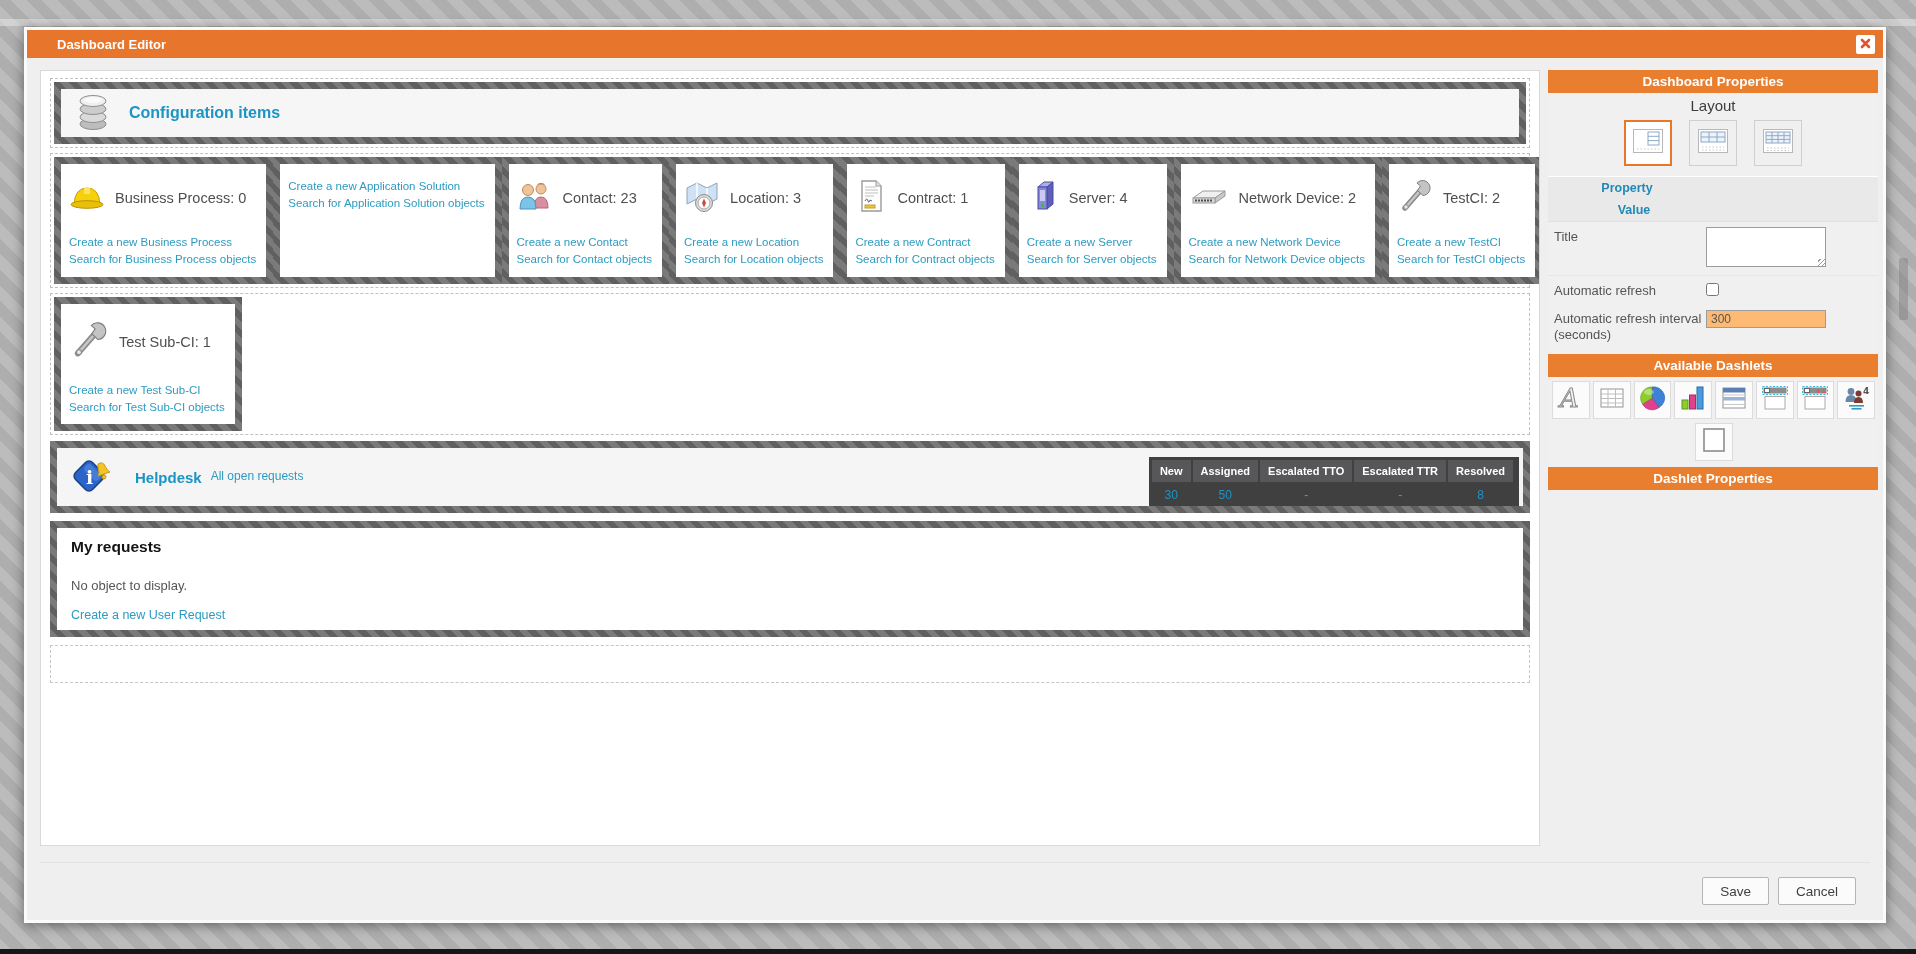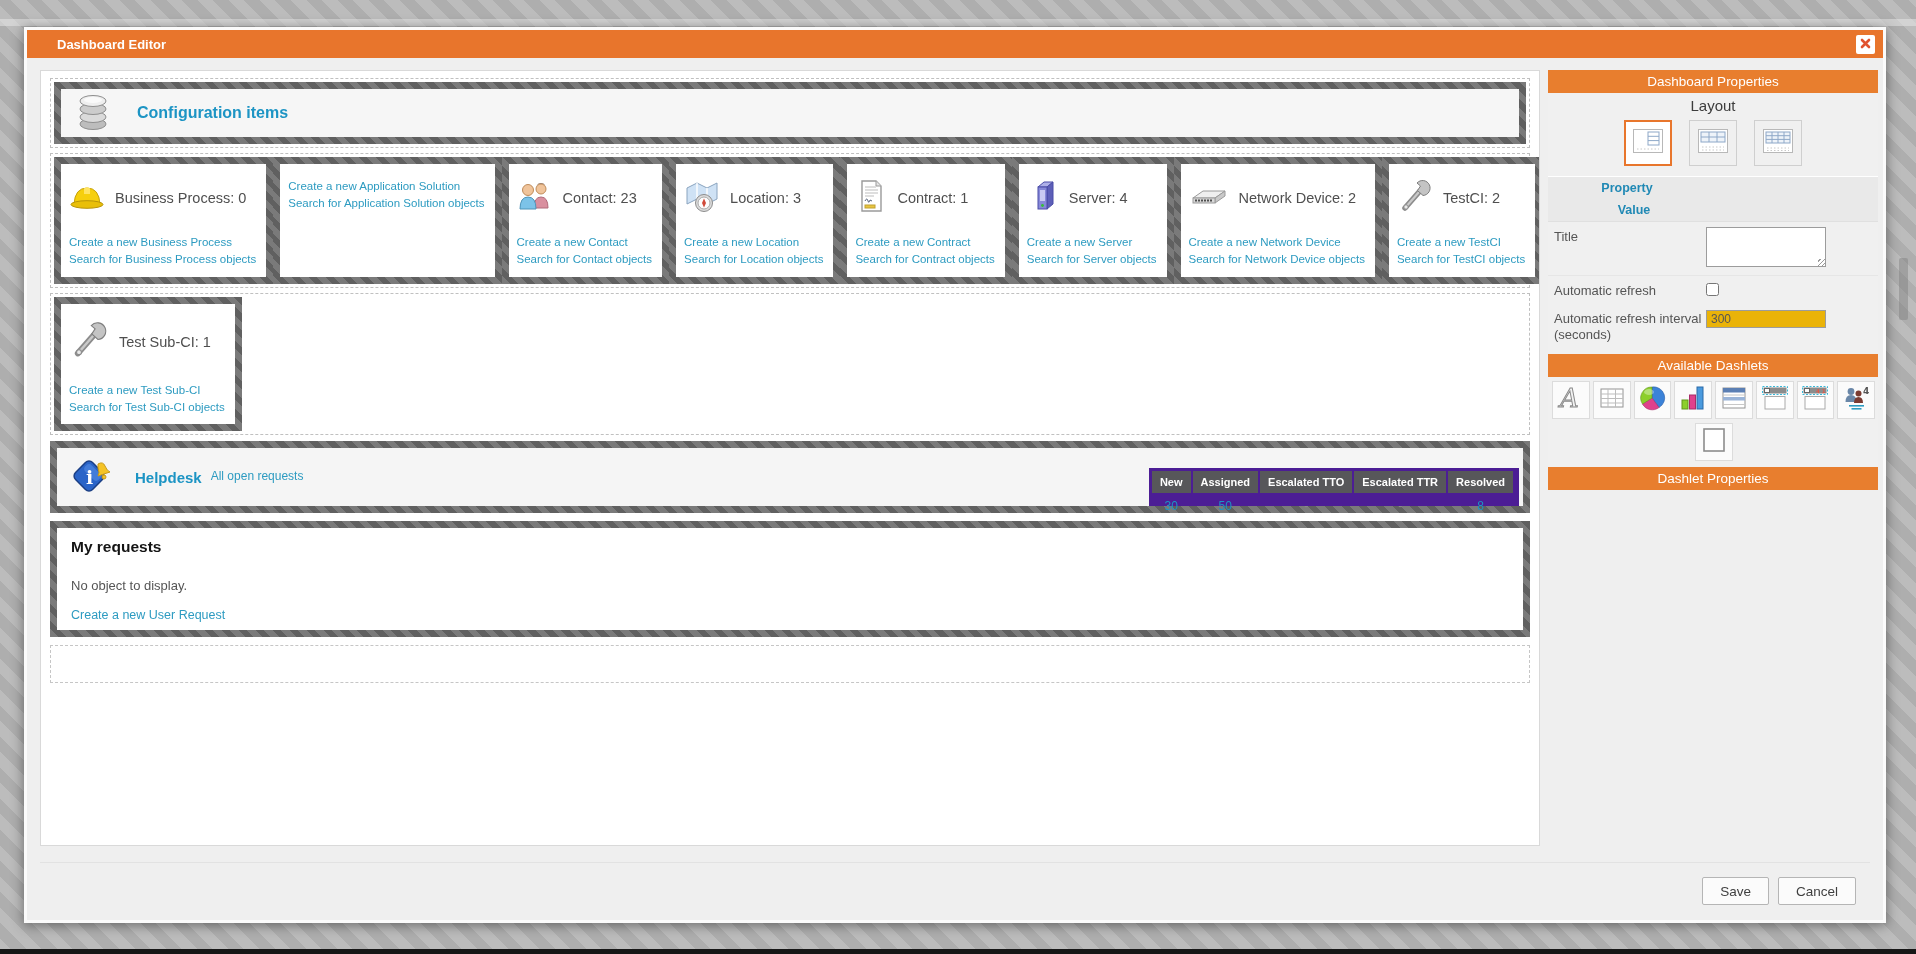--- a/index.html
+++ b/index.html
@@ -29,78 +29,78 @@
 
   
   .main-panel {
     position:absolute; left:13px; top:40px; width:1500px; height:776px;
     background:#fff; border:1px solid #d9d9d9; padding:5px 7px; overflow:hidden;
   }
   .drop-cell { border:1px dashed #c0c0c0; padding:3px; margin:2px 2px 5px 2px; }
   .hatch { background:repeating-linear-gradient(45deg,#7a7a7a 0 6px,#606060 6px 12px); padding:7px; }
 
   .section-header-inner {
-    background:#f6f6f6; display:flex; align-items:center; gap:24px; padding:4px 12px; height:48px;
+    background:#f6f6f6; display:flex; align-items:center; gap:16px; padding:4px 12px; height:48px;
   }
   .section-title { font-size:16px; font-weight:bold; color:#1c94c4; }
 
   .tile-row { display:flex; align-items:stretch; }
   .tile { margin:0; }
   .tile-inner { background:#fff; padding:6px 10px 8px 8px; height:100%; display:flex; flex-direction:column; }
   .tile-head { display:flex; align-items:center; gap:10px; height:56px; }
   .tile-head.tall { height:64px; }
   .tile-title { font-size:14.5px; color:#4f4f4f; white-space:nowrap; }
   .tile-links { margin-top:8px; font-size:11.5px; line-height:1.5; white-space:nowrap; }
   a.lnk { color:#2d9bc1; text-decoration:none; display:block; cursor:pointer; }
   a.lnk-inline { color:#2d9bc1; text-decoration:none; cursor:pointer; }
 
   
   .helpdesk-inner { background:#f5f5f5; display:flex; align-items:center; padding:0 4px 0 10px; height:58px; }
   .hd-icon { width:46px; height:46px; }
   .hd-text { margin-left:22px; display:flex; gap:9px; }
   .hd-title { font-size:15px; font-weight:bold; color:#1c94c4; }
   .hd-sub { font-size:12px; }
-  .hd-tablewrap { margin-left:auto; background:#4c1d95; align-self:stretch; margin-top:20px; padding:1px 4px 0 1px; }
+  .hd-tablewrap { margin-left:auto; background:#404040; align-self:stretch; margin-top:9px; padding:1px 4px 0 1px; }
   table.hd-table { border-collapse:separate; border-spacing:2px; }
   .hd-table th { background:#57575a; color:#fff; font-size:11px; font-weight:bold; padding:5px 8px; white-space:nowrap; }
   .hd-table td { font-size:12px; color:#1c94c4; text-align:center; padding:4px 0 1px; }
   .hd-table td.dash { color:#8a8a8a; }
 
   
   .myreq-inner { background:#fff; padding:10px 14px 28px; height:102px; }
   .myreq-title { font-size:15.5px; font-weight:bold; color:#141414; }
   .myreq-empty { font-size:13px; color:#555; margin-top:22px; }
   .myreq-link { margin-top:15px; font-size:12.5px; }
 
   .empty-cell-slot { border:1px dashed #c6c6c6; height:38px; margin:8px 2px 0 2px; }
 
   
   .side-panel { position:absolute; left:1521px; top:40px; width:330px; }
   .side-header {
-    background:#e87e2e; color:#fff; font-weight:normal; font-size:13.5px;
+    background:#e87e2e; color:#fff; font-weight:bold; font-size:13.5px;
     text-align:center; padding:4px 8px; height:23px;
   }
   .side-section { background:#f0f0f0; padding-bottom:6px; }
   .layout-label { text-align:center; font-size:15px; color:#3c3c3c; padding:4px 0 6px; }
   .layout-row { display:flex; justify-content:center; gap:17px; padding-bottom:10px; }
   .layout-btn { width:48px; height:46px; background:#f0f0f0; border:1px solid #cfcfcf; display:flex; align-items:center; justify-content:center; cursor:pointer; }
   .layout-btn.selected { background:#fff; border:2px solid #e8762c; }
 
   .prop-head { display:flex; background:#e9e9e9; border-top:1px solid #fff; border-bottom:1px solid #e0e0e0;flex-direction:column; }
   .prop-head div { font-size:12.5px; font-weight:bold; color:#2089b5; text-align:center; padding:4px 0; }
   .prop-col-l { width:158px; }
   .prop-col-r { width:172px; }
   .prop-row { display:flex; align-items:flex-start; padding:5px 0 4px 6px; }
   .prop-label { width:152px; font-size:13px; color:#555; line-height:1.25; padding-top:2px; }
   .prop-value { width:165px; position:relative; }
   .title-textarea { width:120px; height:40px; border:1px solid #9c9c9c; background:#fff; resize:none; font-family:"Liberation Sans",sans-serif; font-size:12px; }
   .resize-corner { position:absolute; left:112px; top:32px; width:8px; height:8px;
     background:repeating-linear-gradient(-45deg,#9a9a9a 0 1px,transparent 1px 3px); pointer-events:none; }
   .chk { width:13px; height:13px; margin-top:2px; }
-  .interval-input { width:120px; height:18px; background:#eab308; border:1px solid #9c9c9c; color:#555; font-size:12px; padding:0 4px; font-family:"Liberation Sans",sans-serif; }
+  .interval-input { width:120px; height:18px; background:#fdba74; border:1px solid #9c9c9c; color:#555; font-size:12px; padding:0 4px; font-family:"Liberation Sans",sans-serif; }
 
   .dashlet-grid { background:#f0f0f0; padding:4px 3px 6px; }
   .dashlet-row { display:flex; gap:3px; justify-content:flex-start; padding-left:1px; }
   .dashlet-row.second { justify-content:center; margin-top:4px; }
   .dashlet-cell { width:38px; height:38px; background:#fbfbfb; border:1px solid #dcdcdc; display:flex; align-items:center; justify-content:center; cursor:pointer; }
 
   
   .footer { position:absolute; left:13px; right:13px; top:832px; border-top:1px solid #e2e2e2;
     display:flex; justify-content:flex-end; gap:9px; padding:14px 14px 0 0; }
   .btn { background:#fbfbfb; border:1px solid #b5b5b5; border-radius:2px; color:#3f3f3f;

